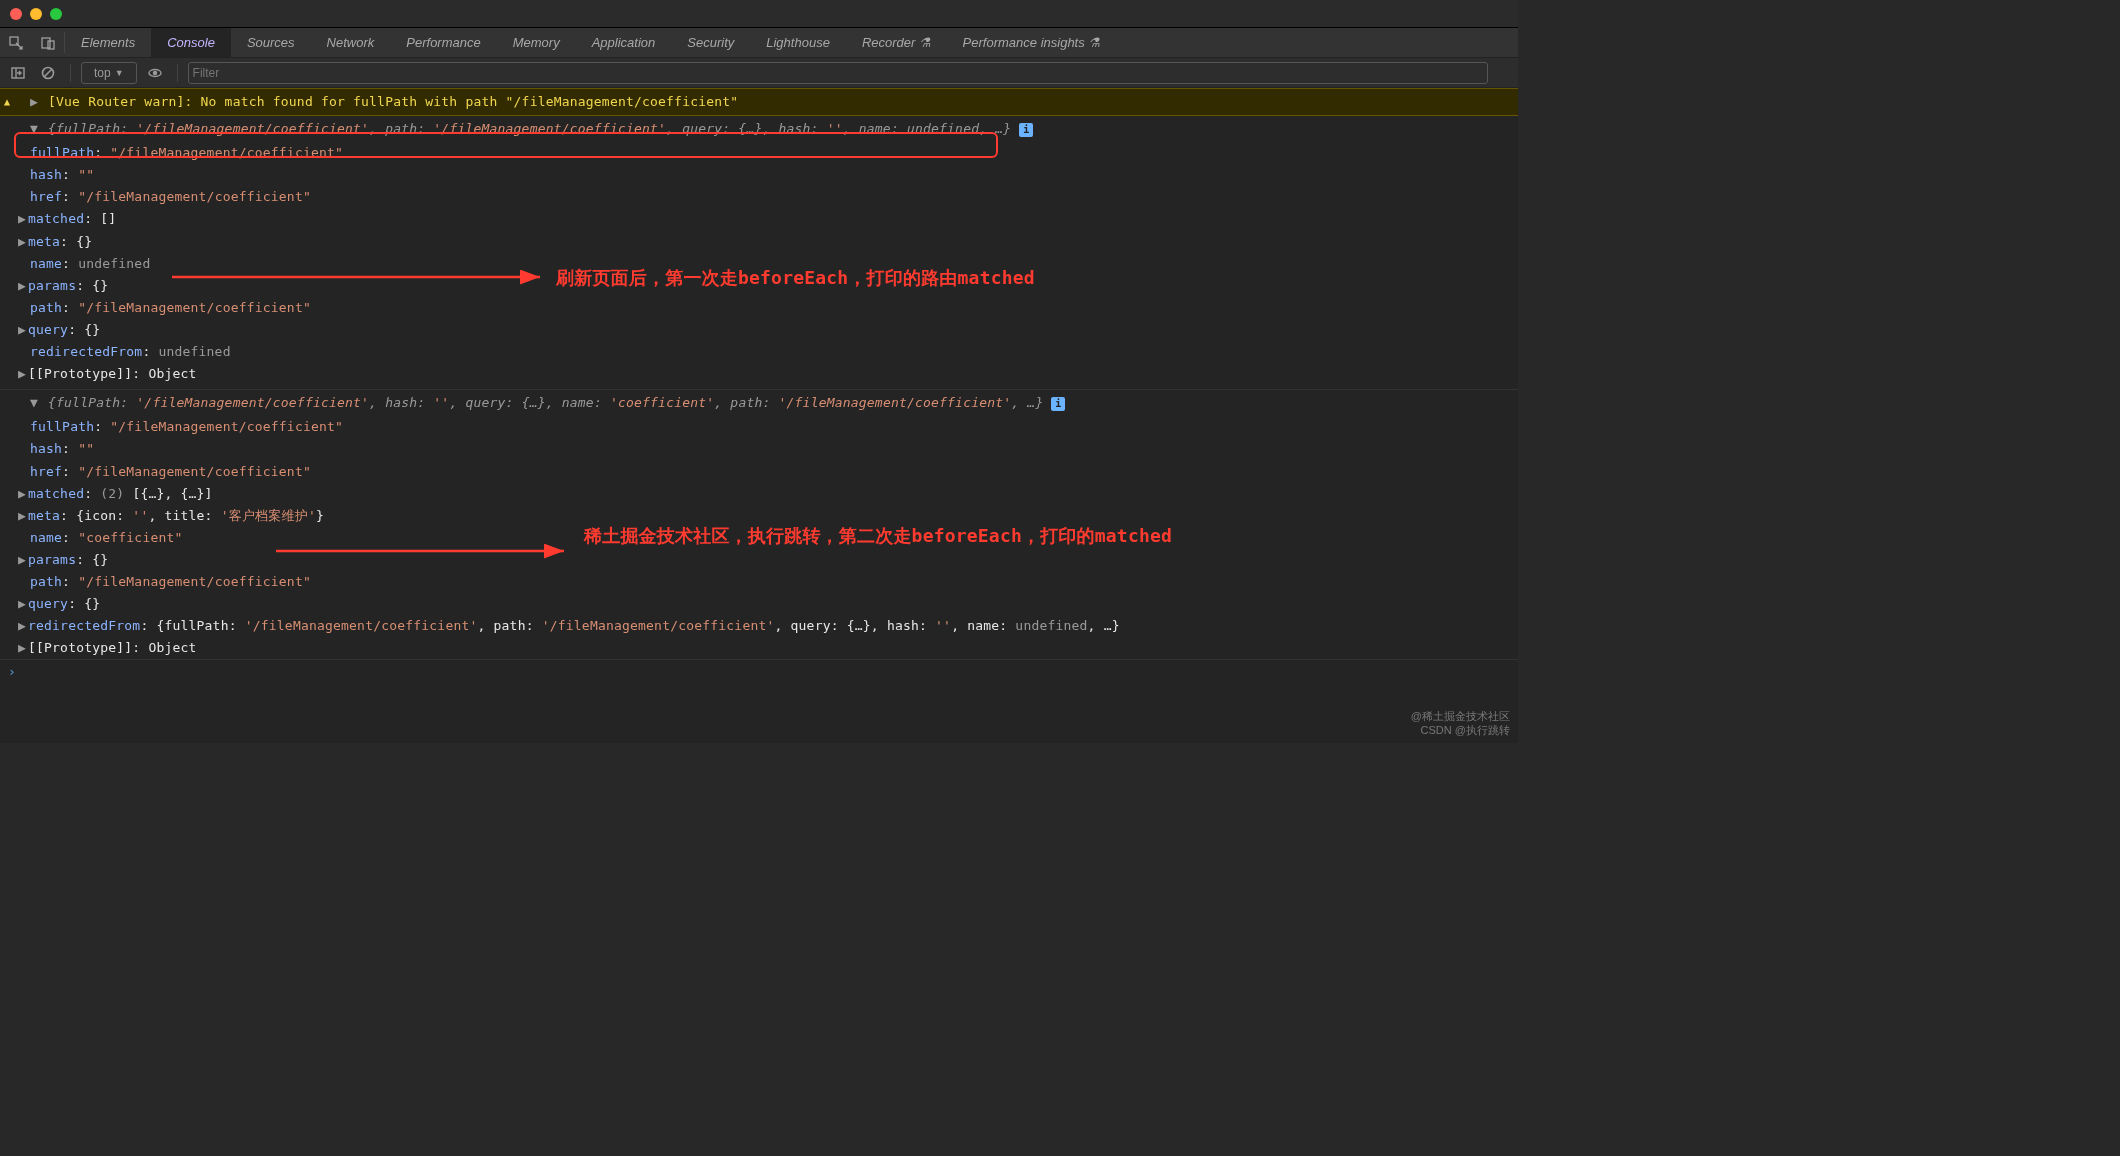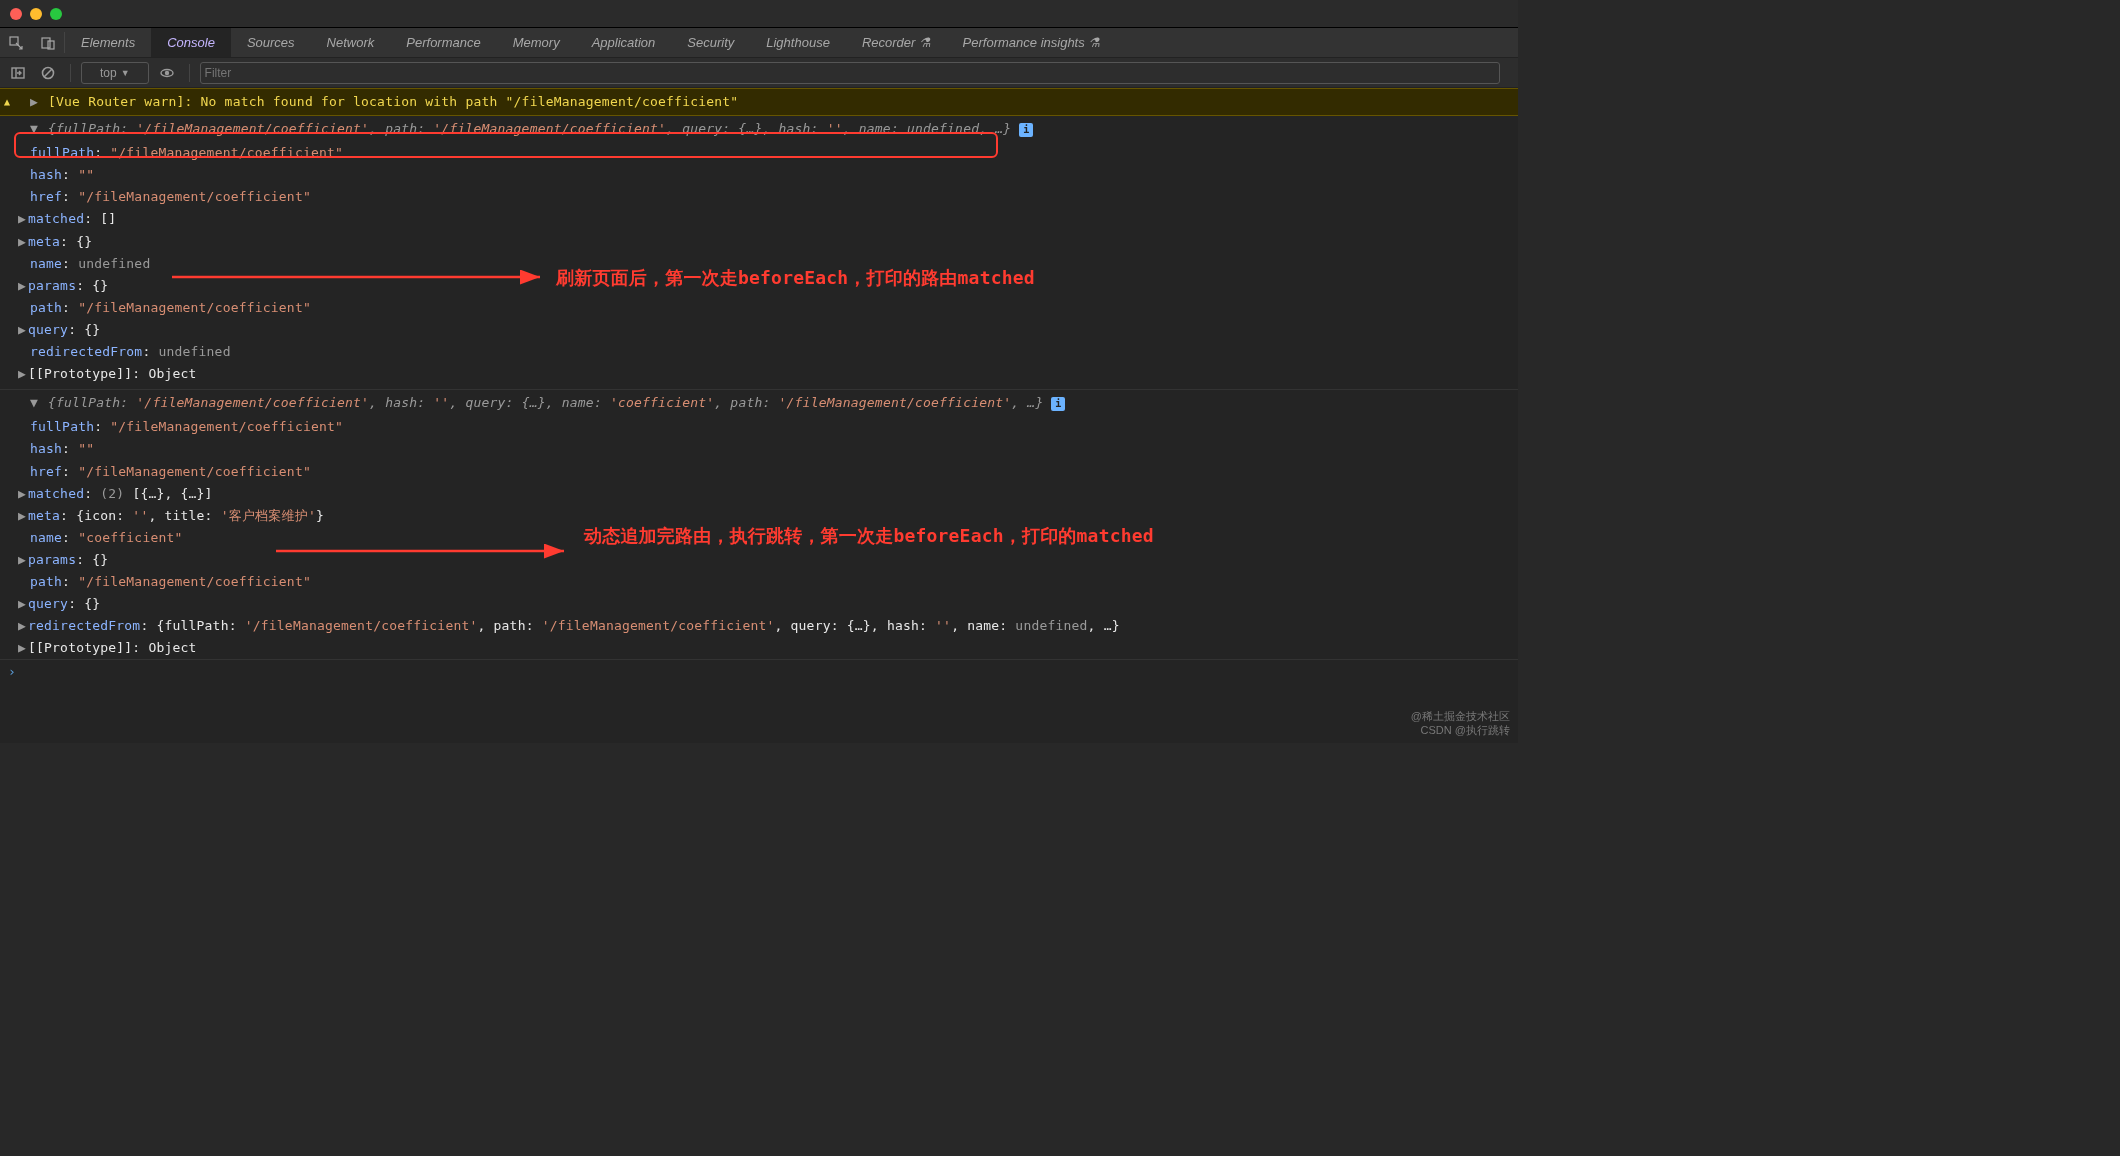--- a/index.html
+++ b/index.html
@@ -61,21 +61,21 @@
   border-bottom: 1px solid #222;
   display: flex;
   align-items: center;
   padding: 0 6px;
   gap: 6px;
   color: #9a9a9a;
 }
 .tool-ic { width: 24px; height: 24px; display: flex; align-items: center; justify-content: center; border-radius: 3px; }
 .tool-sep { width: 1px; height: 18px; background: #444; margin: 0 4px; }
 .context-select {
-  display: flex; align-items: center; gap: 4px; padding: 0 18px; height: 22px;
+  display: flex; align-items: center; gap: 4px; padding: 0 12px; height: 22px;
   border: 1px solid #555; border-radius: 3px; font-size: 12px;
 }
 .filter-input {
   flex: 1; height: 22px; background: #2d2d2d; border: 1px solid #555;
   border-radius: 3px; color: #ccc; padding: 0 4px; font-size: 12px;
   max-width: 1300px;
 }
 
 
 .console-body { background: #242424; }
@@ -208,21 +208,21 @@
     </div>
     <div class="tool-sep"></div>
     <input class="filter-input" placeholder="Filter" style="">
   </div>
 
   <div class="console-body mono" style="position:relative">
 
 
     <div class="log-line log-warn">
       <span class="disclosure">▶</span>
-      <span>[Vue Router warn]: No match found for location with path "/fileManagement/coefficient"</span>
+      <span>[Vue Router warn]: No match found for fullPath with path "/fileManagement/coefficient"</span>
     </div>
 
     <div class="log-line" style="border-bottom:none">
       <span class="disclosure">▼</span>
       <span class="obj-italic"><span>{fullPath: </span><span class="obj-str">'/fileManagement/coefficient'</span><span>, path: </span><span class="obj-str">'/fileManagement/coefficient'</span><span>, query: </span><span>{…}</span><span>, hash: </span><span class="obj-str">''</span><span>, name: </span><span>undefined</span><span>, …}</span></span>
       <span class="info-badge">i</span>
     </div>
     <div class="log-line indent" style="border:none;padding-top:0;padding-bottom:0">
       <span class="obj-key">fullPath</span><span class="obj-white">: </span><span class="obj-str">"/fileManagement/coefficient"</span><br>
       <span class="obj-key">hash</span><span class="obj-white">: </span><span class="obj-str">""</span><br>
@@ -273,21 +273,21 @@
     <div class="anno-text" style="left:556px;top:178px">刷新页面后，第一次走beforeEach，打印的路由matched</div>
 
     <svg class="arrow-svg" style="left:276px;top:454px" width="300" height="18">
       <defs>
           <marker id="ah2" markerWidth="10" markerHeight="10" refX="8" refY="3" orient="auto">
             <path d="M0,0 L8,3 L0,6 Z" fill="#ff3b30"></path>
           </marker>
         </defs>
       <line x1="0" y1="9" x2="288" y2="9" stroke="#ff3b30" stroke-width="2.5" marker-end="url(#ah2)"></line>
     </svg>
-    <div class="anno-text" style="left:584px;top:436px">动态追加完路由，执行跳转，第一次走beforeEach，打印的matched</div>
+    <div class="anno-text" style="left:584px;top:436px">稀土掘金技术社区，执行跳转，第二次走beforeEach，打印的matched</div>
 
   </div>
 
   <div class="watermark">
     <div>@稀土掘金技术社区</div>
     <div>CSDN @执行跳转</div>
   </div>
 
 </div>
 

